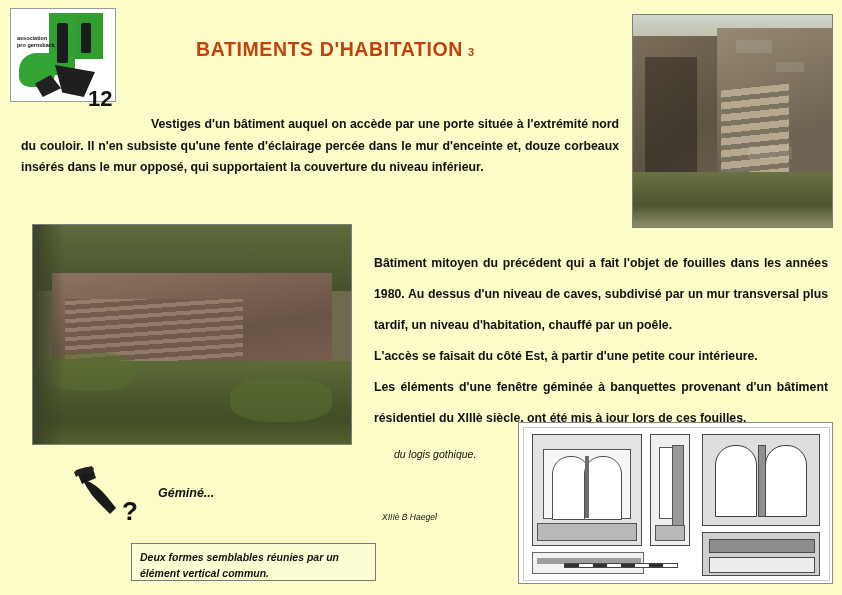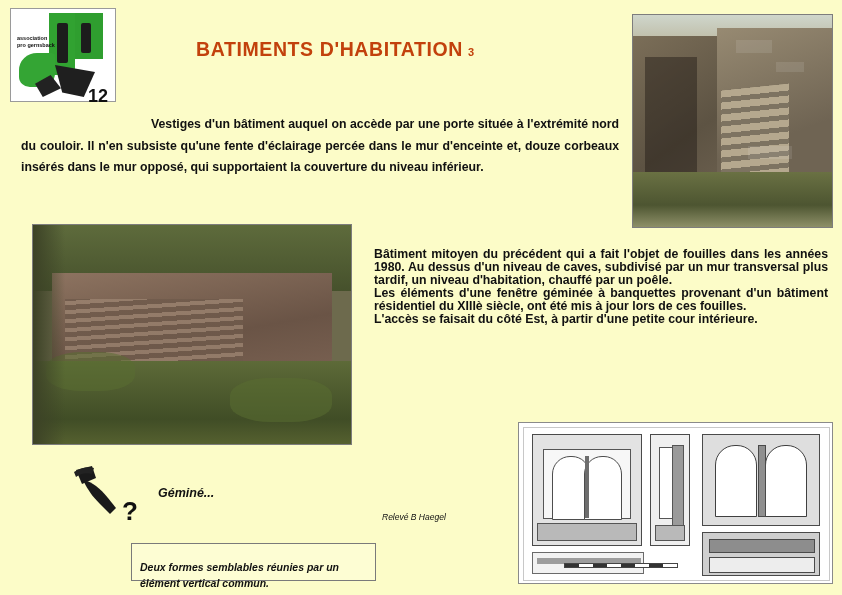--- a/index.html
+++ b/index.html
@@ -84,21 +84,21 @@
     width: 40px;
     font-size: 5.5px;
     line-height: 7px;
     font-weight: bold;
     color: #111;
     letter-spacing: 0px;
   }
   .page-number {
     position: absolute;
     left: 88px; top: 86px;
-    font-size: 18px;
+    font-size: 22px;
     font-weight: bold;
     color: #111;
   }
 
   
   .title {
     position: absolute;
     left: 196px; top: 38px;
     font-size: 19.5px;
     font-weight: bold;
@@ -208,21 +208,21 @@
     position: absolute; left: 0; top: 0; width: 10%; height: 100%;
     background: linear-gradient(90deg, #3c4226, rgba(60,66,38,0));
   }
 
   
   .para-right {
     position: absolute;
     left: 374px; top: 248px;
     width: 454px;
     font-size: 12.3px;
-    line-height: 13px;
+    line-height: 31px;
     font-weight: bold;
     text-align: justify;
     color: #111;
   }
   .para-right p { margin: 0; }
 
   
   .restit-caption {
     position: absolute;
     left: 382px; top: 446px;
@@ -380,21 +380,21 @@
     color: #111;
     text-align: right;
   }
   .definition-box {
     position: absolute;
     left: 131px; top: 543px;
     width: 245px; height: 38px;
     border: 1px solid #7a7a7a;
     background: #fdfdd3;
     box-sizing: border-box;
-    padding: 15px 8px;
+    padding: 5px 8px;
     font-size: 10.5px;
     line-height: 16px;
     font-style: italic;
     font-weight: bold;
     color: #111;
   }
 </style>
 </head>
 <body>
 
@@ -438,27 +438,28 @@
     <div class="ruin"></div>
     <div class="brickrows"></div>
     <div class="moss"></div>
     <div class="mossy-patch" style="left:4%;top:58%;width:28%;height:18%"></div>
     <div class="mossy-patch" style="left:62%;top:70%;width:32%;height:20%"></div>
     <div class="edge"></div>
   </div>
 
   <div class="para-right">
     <p>Bâtiment mitoyen du précédent qui a fait l'objet de fouilles dans les années 1980. Au dessus d'un niveau de caves, subdivisé par un mur transversal plus tardif, un niveau d'habitation, chauffé par un poêle.</p>
+    <p>L'accès se faisait du côté Est, à partir d'une petite cour intérieure.</p>
     <p>Les éléments d'une fenêtre géminée à banquettes provenant d'un bâtiment résidentiel du XIIIè siècle, ont été mis à jour lors de ces fouilles.</p>
-    <p>L'accès se faisait du côté Est, à partir d'une petite cour intérieure.</p>
   </div>
 
   <div class="restit-caption">
-  </div>
-  <div class="credit">Relevé B Haegel</div>
+    <div class="l2">du logis gothique.</div>
+  </div>
+  <div class="credit">XIIIè B Haegel</div>
 
   <div class="plate">
     <div class="plate-inner">
       <div class="dw dw-left">
         <div class="arch-pair">
           <div class="arch a"></div>
           <div class="arch b"></div>
           <div class="mullion"></div>
         </div>
         <div class="sill"></div>

